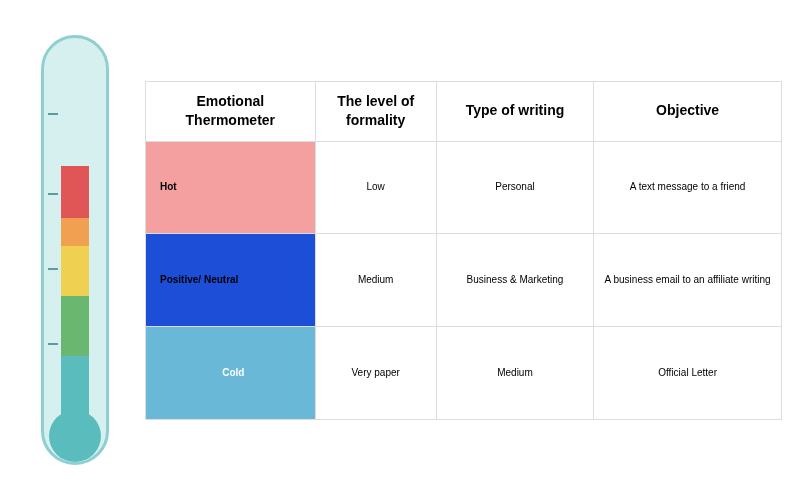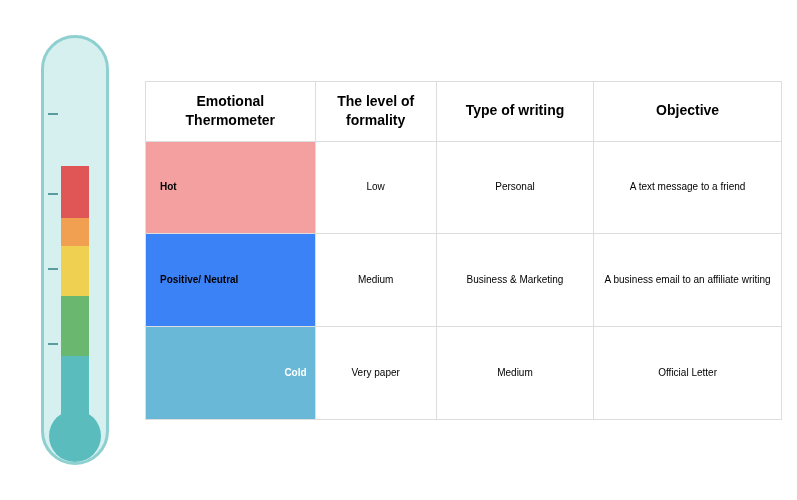--- a/index.html
+++ b/index.html
@@ -123,23 +123,23 @@
       font-size: 14px;
     }
     td {
       border: 1px solid #ddd;
       text-align: center;
       vertical-align: middle;
       padding: 8px;
       font-size: 10px;
     }
     .row-hot td.label-cell    { background: #f4a0a0; font-weight: bold; text-align: left; padding-left: 14px; }
-    .row-pos td.label-cell    { background: #3b82f6; font-weight: bold; text-align: left; padding-left: 14px; }
+    .row-pos td.label-cell    { background: #1d4ed8; font-weight: bold; text-align: left; padding-left: 14px; }
     .row-neutral td.label-cell{ background: #c8dc96; font-weight: bold; text-align: left; padding-left: 14px; }
-    .row-cold td.label-cell   { background: #6ab8d8; font-weight: bold; text-align: right; padding-left: 14px; color: #fff; }
+    .row-cold td.label-cell   { background: #6ab8d8; font-weight: bold; text-align: center; padding-left: 14px; color: #fff; }
 
     .label-cell {
       width: 140px;
       min-width: 110px;
     }
     td, th {
       line-height: 1.4;
     }
     .col-formality { width: 100px; }
     .col-type      { width: 130px; border-radius: 30px; }

